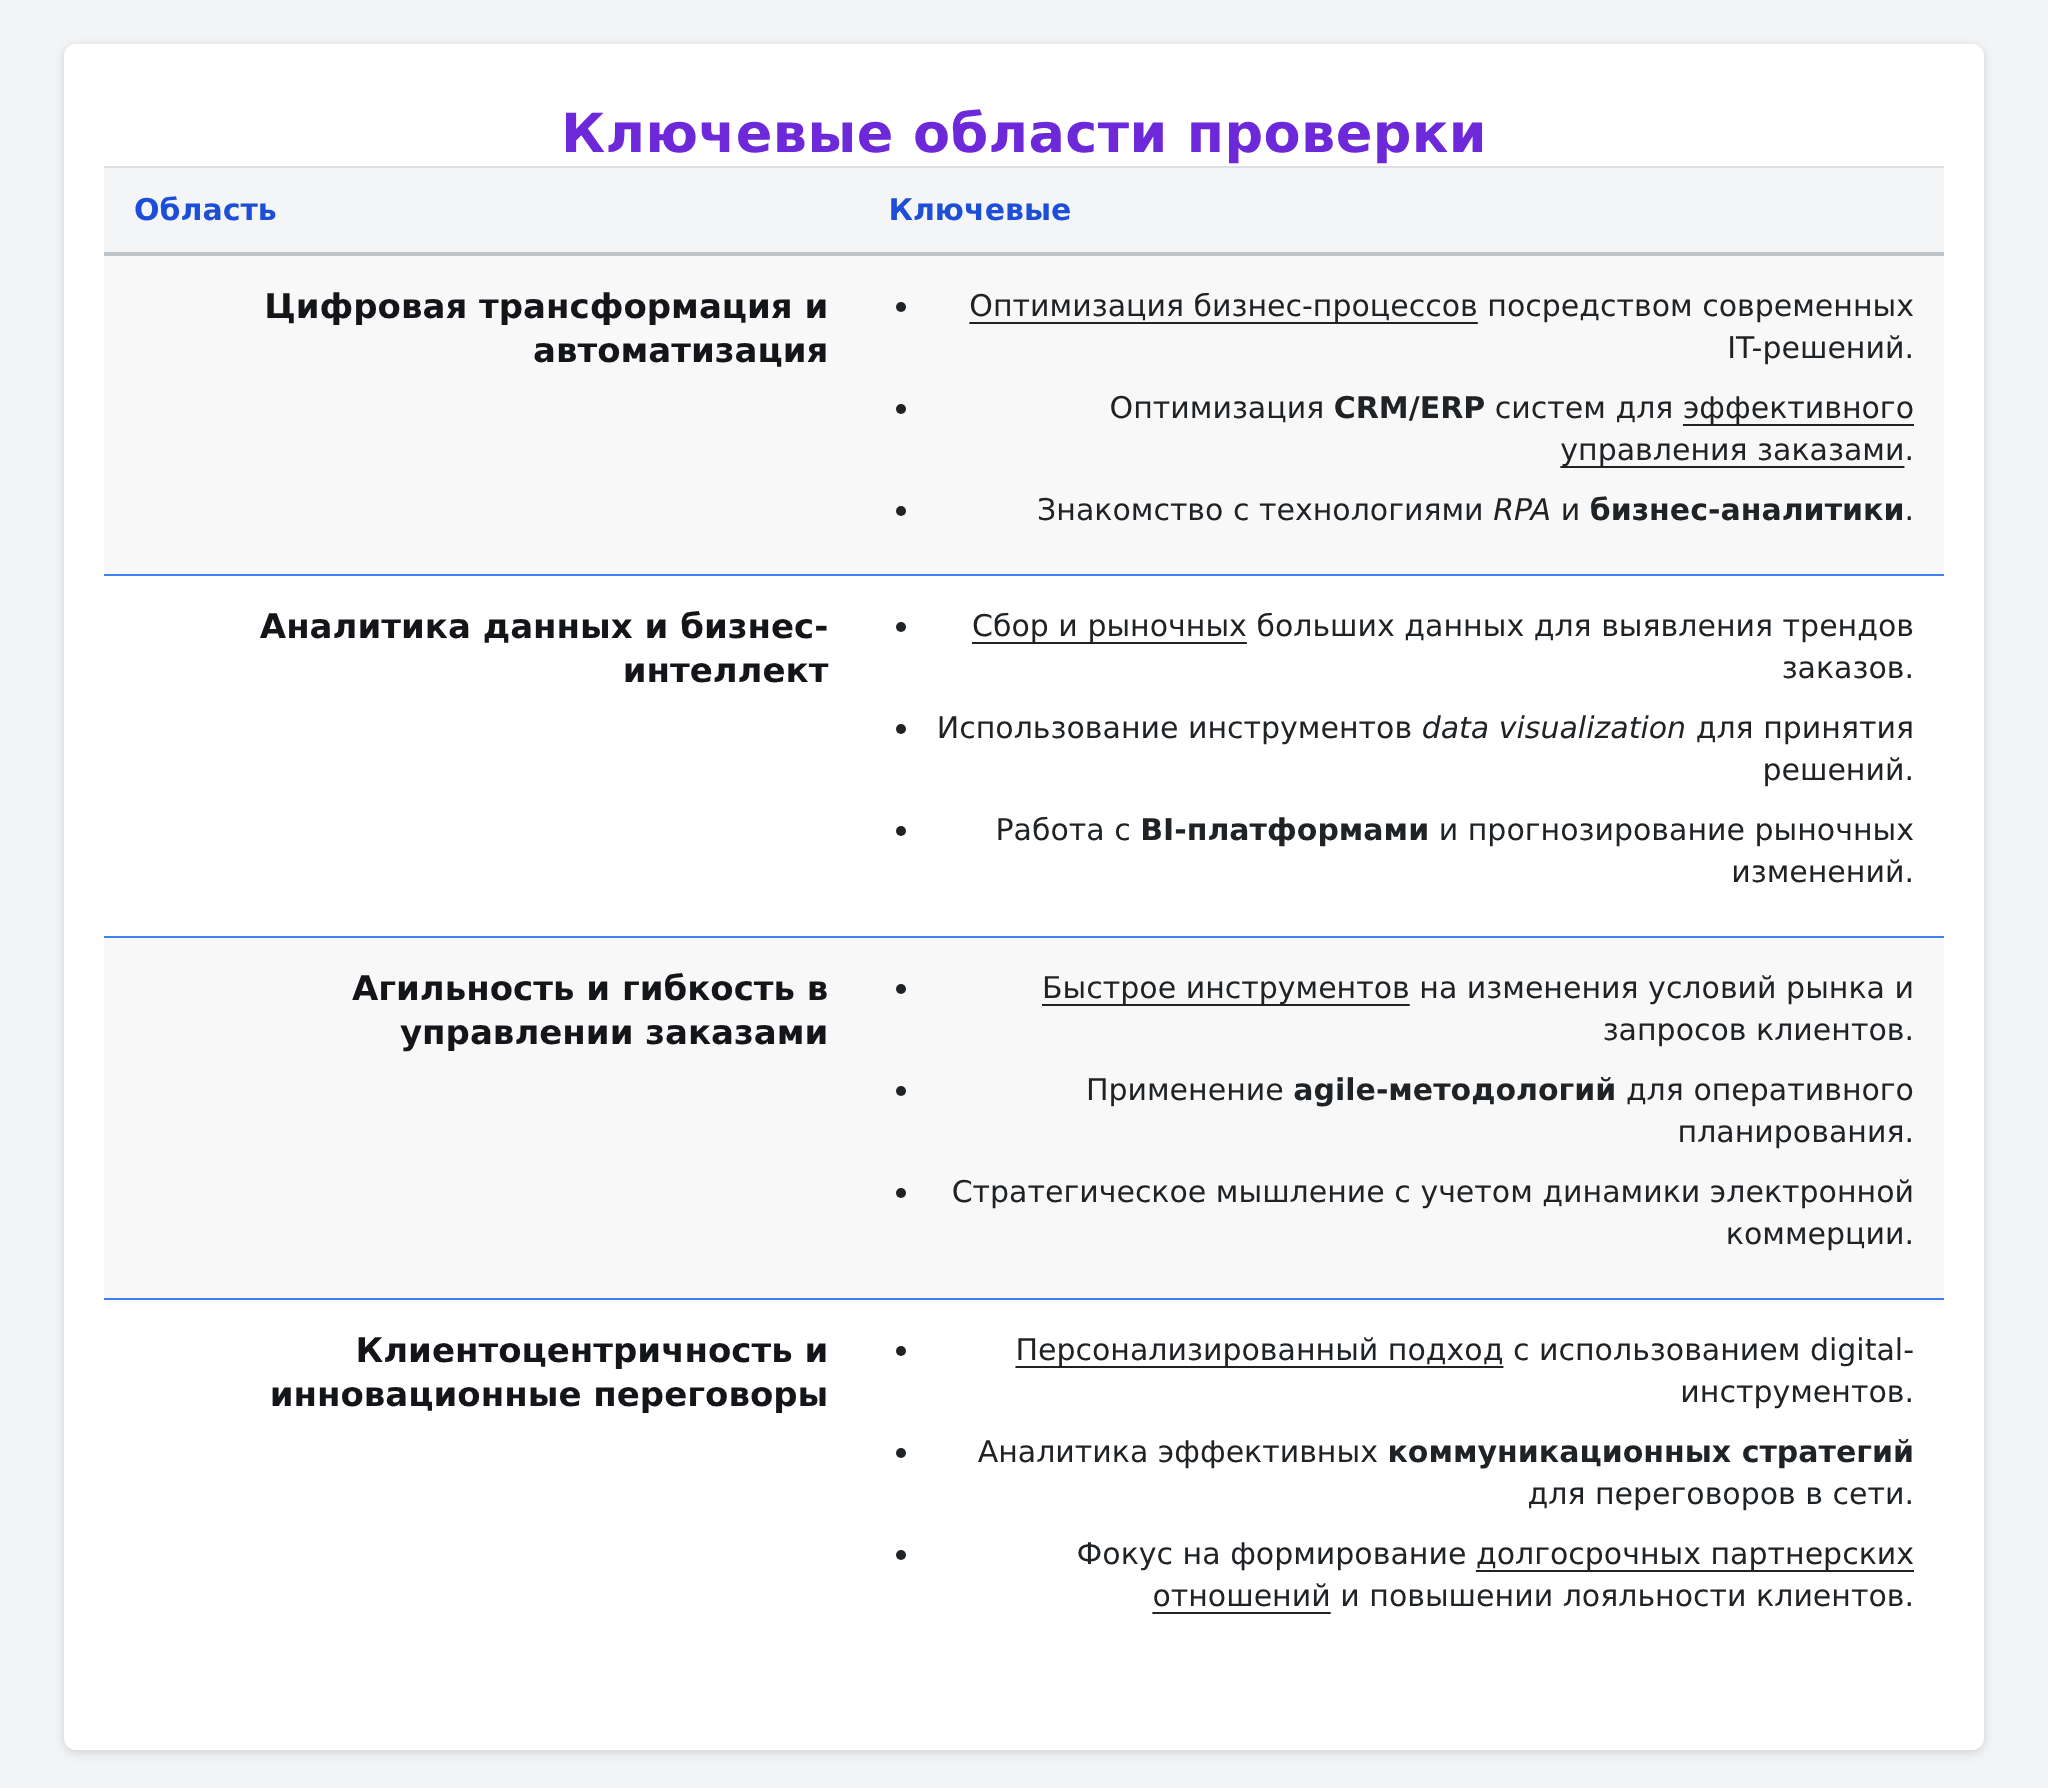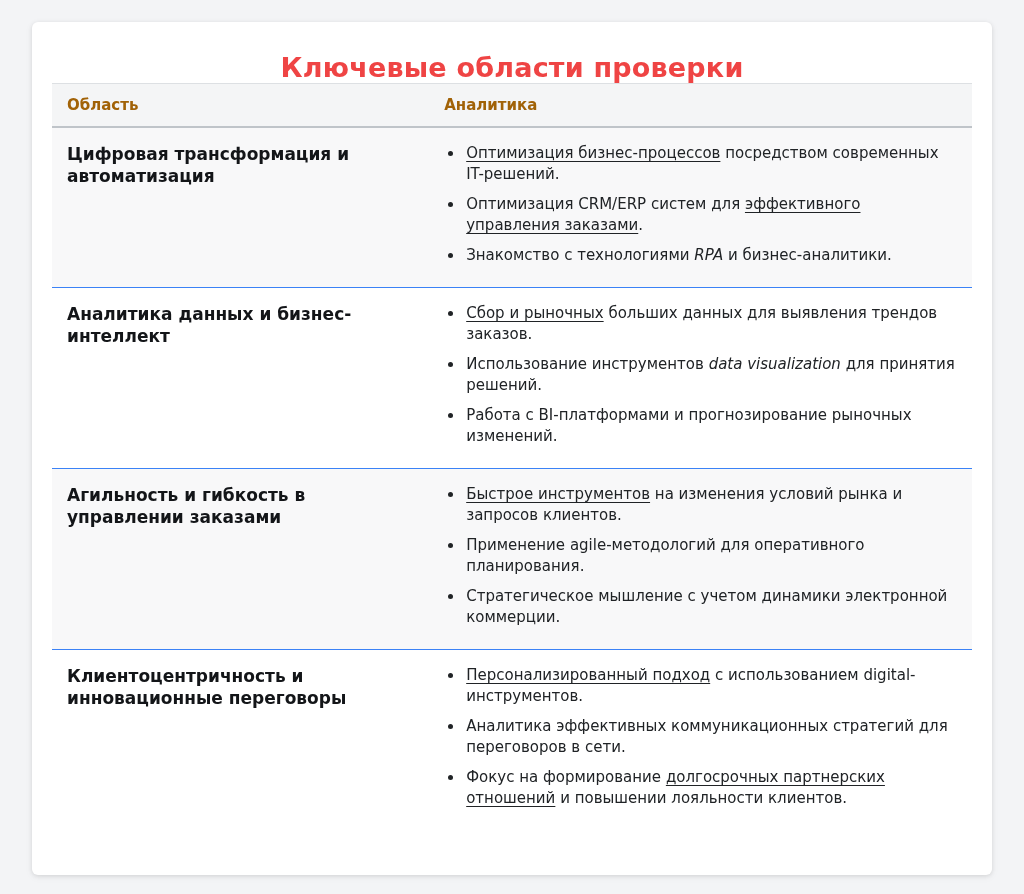--- a/index.html
+++ b/index.html
@@ -17,21 +17,21 @@
     background: #ffffff;
     border-radius: 6px;
     box-shadow: 0 1px 4px rgba(0,0,0,0.10), 0 2px 8px rgba(0,0,0,0.05);
     padding: 16px 20px 34px;
   }
   .doc-title {
     text-align: center;
     font-size: 27px;
     font-weight: bold;
     letter-spacing: 0.2px;
-    color: #ef4444;
+    color: #6d28d9;
     margin-top: 14px;
   }
   .doc-subtitle {
     text-align: center;
     font-size: 19px;
     font-weight: bold;
     color: #111;
     margin-top: 25px;
     margin-bottom: 22px;
   }
@@ -39,62 +39,63 @@
   table.check-table {
     width: 100%;
     border-collapse: collapse;
     table-layout: fixed;
   }
   table.check-table thead th {
     background: #f4f5f6;
     text-align: left;
     font-size: 15px;
     font-weight: bold;
-    color: #a16207;
+    color: #1d4ed8;
     padding: 12px 15px;
     border-top: 1px solid #dde0e3;
     border-bottom: 2px solid #bfc4c9;
   }
   th.col-area  { width: 41%; }
   th.col-desc  { width: 59%; }
   table.check-table tbody tr { border-top: 1px solid #3b82f6; }
   table.check-table tbody tr:first-child { border-top: none; }
   table.check-table tbody tr:nth-child(odd) td { background: #f8f8f9; }
   table.check-table td {
     vertical-align: top;
     padding: 15px 15px 21px;
+    text-align: right;
   }
   td.area-cell {
     font-size: 17px;
     font-weight: bold;
     line-height: 1.32;
     color: #131518;
   }
   td.desc-cell { font-size: 15px; line-height: 1.4; color: #202326; }
   td.desc-cell ul {
     list-style: disc outside;
     padding-left: 20px;
   }
   td.desc-cell li { margin-bottom: 9px; padding-left: 2px; }
   td.desc-cell li:last-child { margin-bottom: 0; }
-  .run-b { font-weight: normal; }
+  .run-b { font-weight: bold; }
   .run-i { font-style: italic; }
   .run-u { text-decoration: underline; text-underline-offset: 3px; text-decoration-thickness: 1px; }
 </style>
 </head>
 <body>
 
 <div class="card">
   <h1 class="doc-title">Ключевые области проверки</h1>
 
   <table class="check-table">
     <thead>
       <tr>
         <th class="col-area">Область</th>
-        <th class="col-desc">Аналитика</th>
+        <th class="col-desc">Ключевые</th>
       </tr>
     </thead>
     <tbody>
         <tr>
           <td class="area-cell">Цифровая трансформация и автоматизация</td>
           <td class="desc-cell">
             <ul>
               <li><span class="run-u">Оптимизация бизнес-процессов</span><span> посредством современных IT-решений.</span></li>
               <li><span>Оптимизация </span><span class="run-b">CRM/ERP</span><span> систем для </span><span class="run-u">эффективного управления заказами</span><span>.</span></li>
               <li><span>Знакомство с технологиями </span><span class="run-i">RPA</span><span> и </span><span class="run-b">бизнес-аналитики</span><span>.</span></li>

